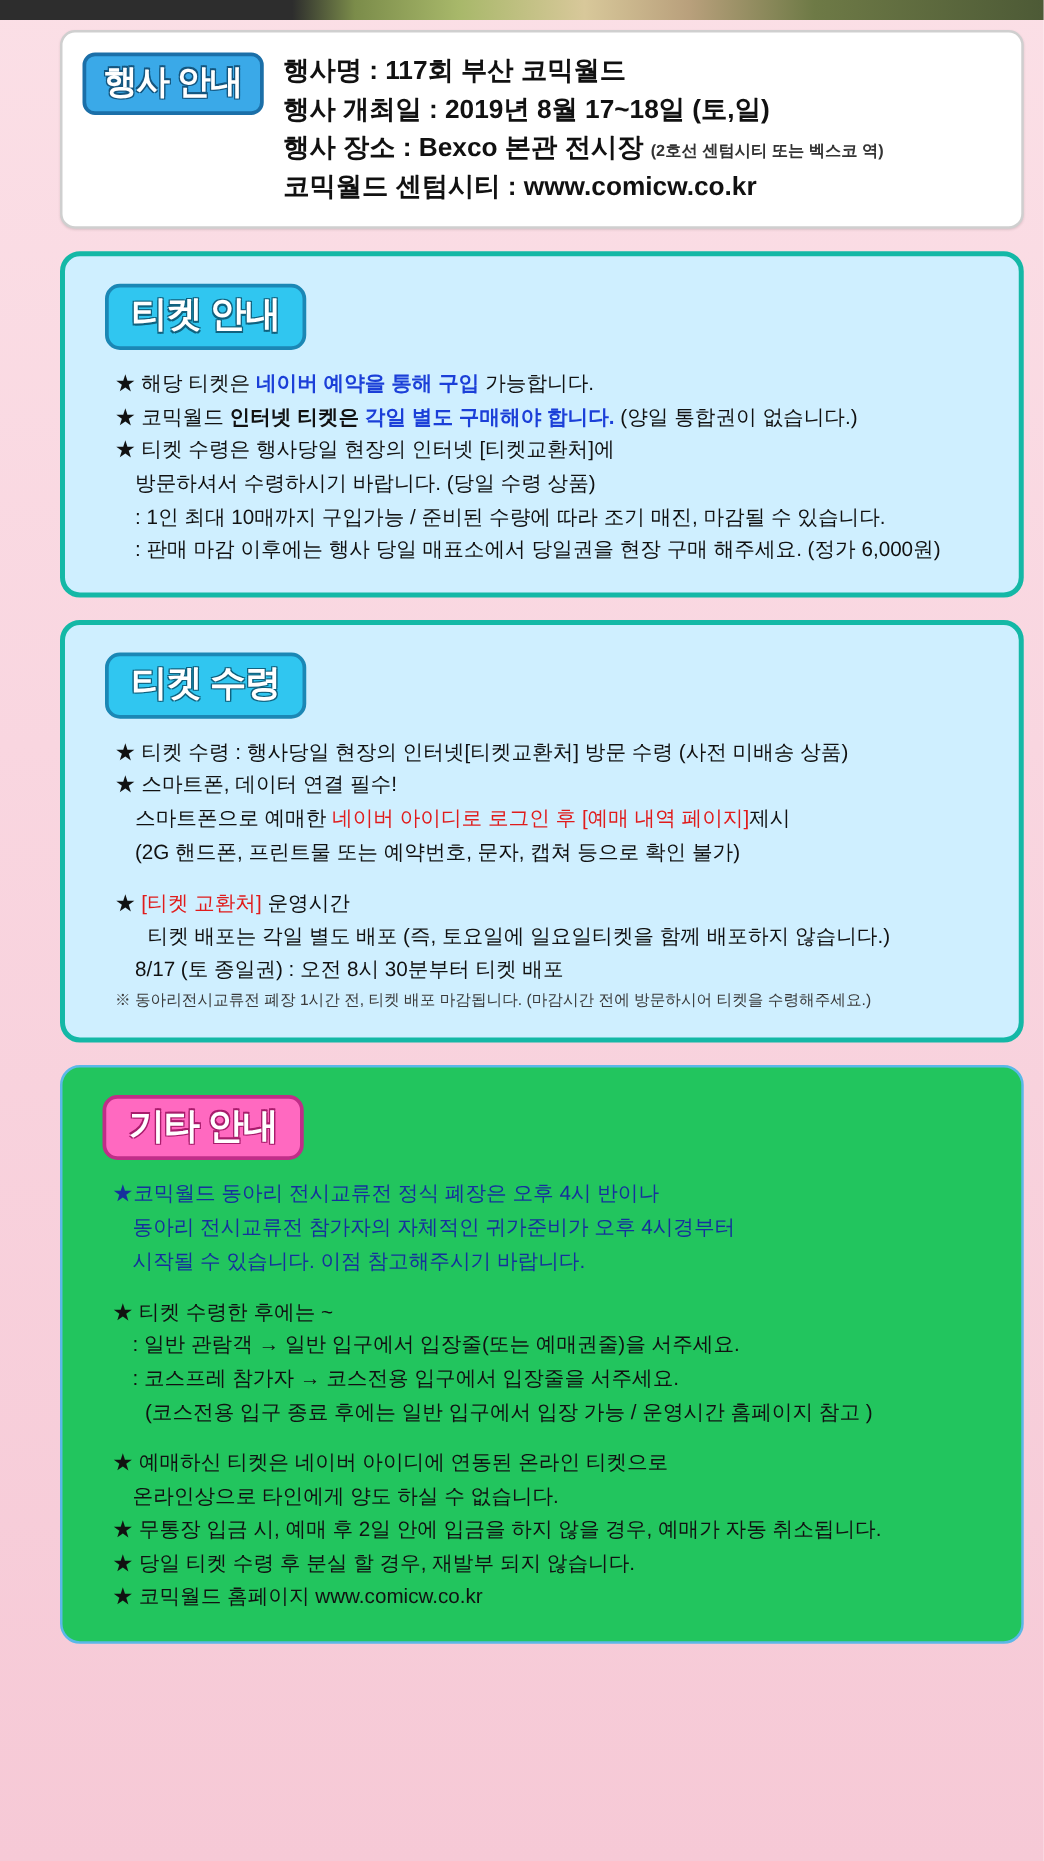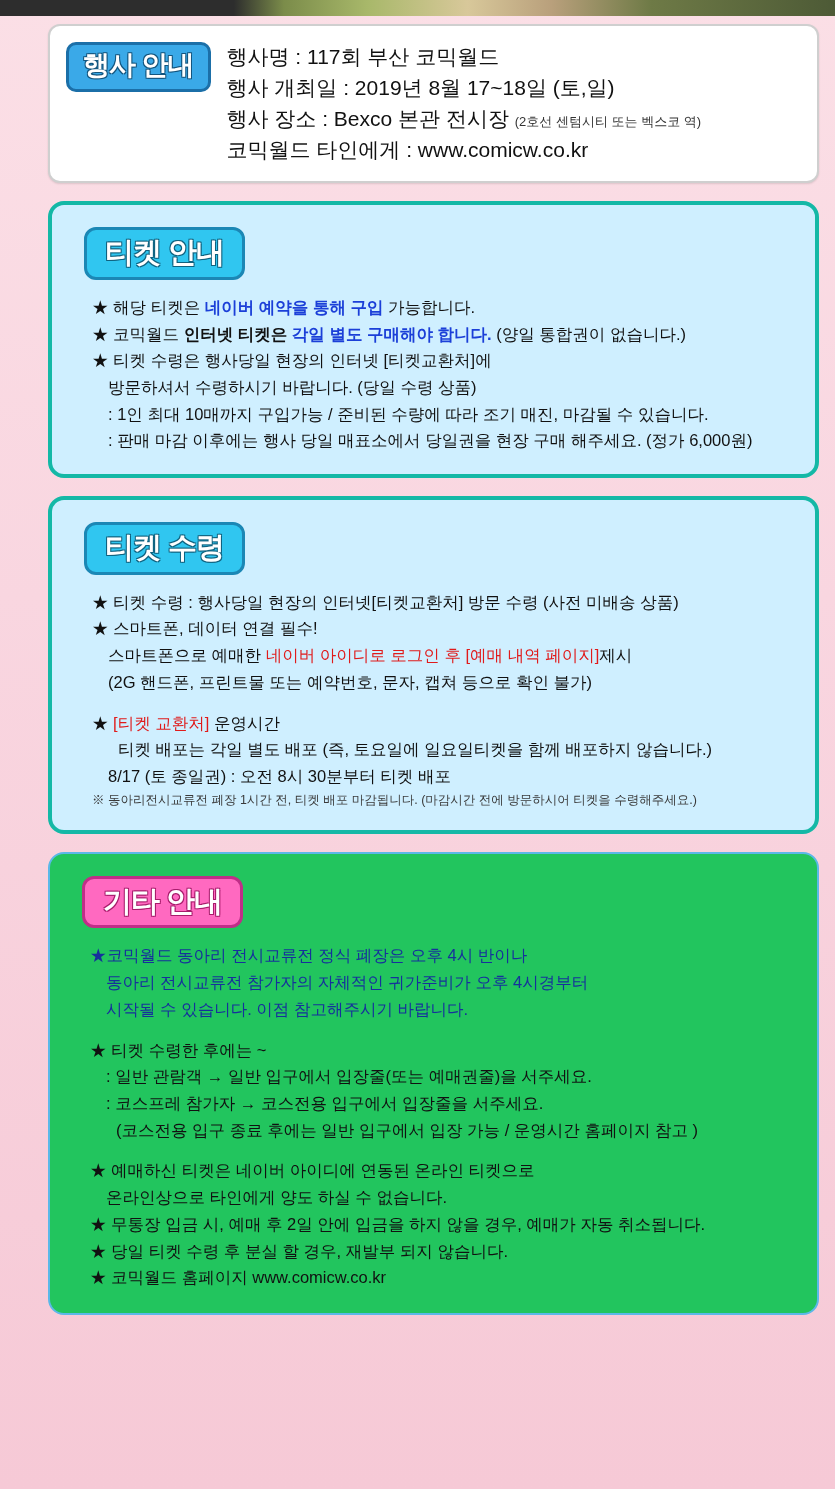--- a/index.html
+++ b/index.html
@@ -51,20 +51,21 @@
     text-shadow:1px 1px 0 #14567f, -1px 1px 0 #14567f, 1px -1px 0 #14567f, -1px -1px 0 #14567f;
     line-height:1.1;
     margin-right:16px;
     margin-top:2px;
   }
   .event-lines{
     font-size:21px;
     line-height:1.47;
     color:#111;
     padding-top:2px;
+    font-weight:bold;
   }
   .event-lines .sub{ font-size:13px; color:#333; }
 
   
   .card-blue{
     width:771px;
     background:#cfefff;
     border:4px solid #14b8a6;
     border-radius:16px;
     padding:16px 18px 20px 18px;
@@ -130,21 +131,21 @@
 <div class="top-strip"></div>
 
 <div class="page">
 
   <div class="card card-event">
     <div class="badge-blue">행사 안내</div>
     <div class="event-lines">
       <div><span>행사명 : 117회 부산 코믹월드</span></div>
       <div><span>행사 개최일 : 2019년 8월 17~18일 (토,일)</span></div>
       <div><span>행사 장소 : Bexco 본관 전시장 </span><span class="sub">(2호선 센텀시티 또는 벡스코 역)</span></div>
-      <div><span>코믹월드 타인에게 : www.comicw.co.kr</span></div>
+      <div><span>코믹월드 센텀시티 : www.comicw.co.kr</span></div>
     </div>
   </div>
 
   <div class="card card-blue">
     <div class="badge-cyan">티켓 안내</div>
     <div class="lines">
       <div class="ln">
         <span>★ 해당 티켓은 </span><span class="blue-b">네이버 예약을 통해 구입</span><span> 가능합니다.</span>
       </div>
       <div class="ln">

